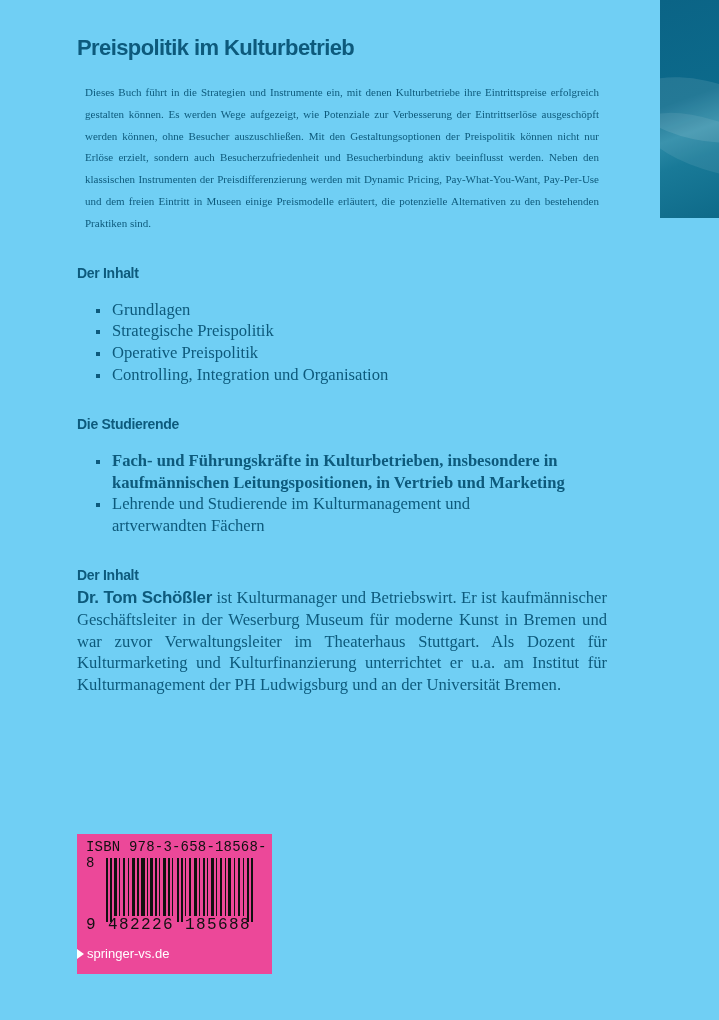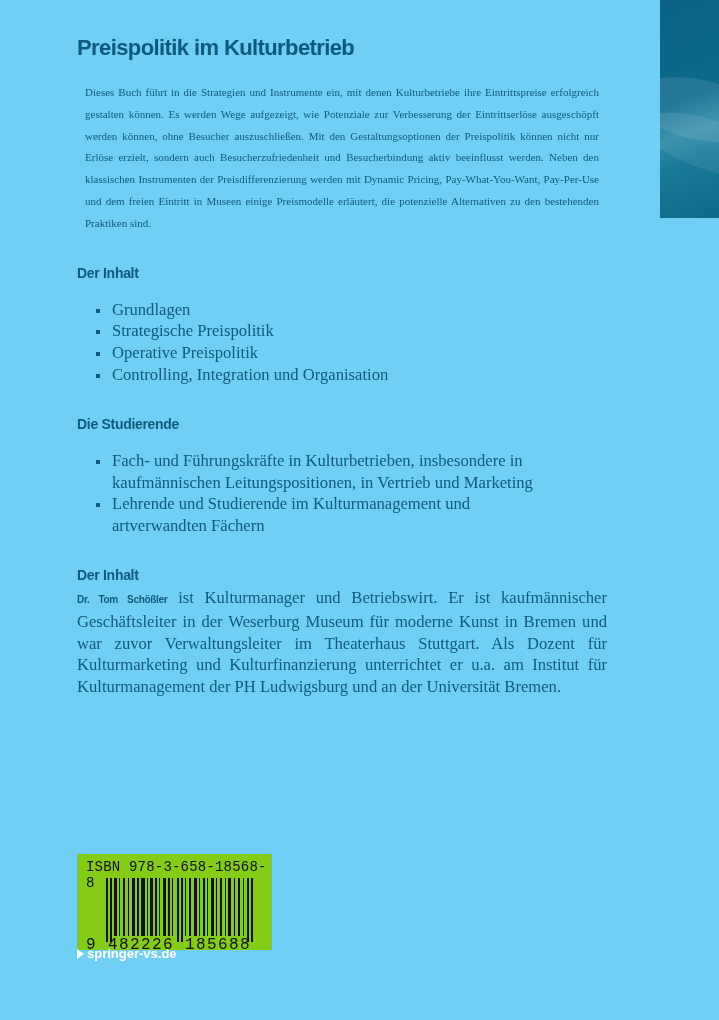--- a/index.html
+++ b/index.html
@@ -91,30 +91,30 @@
     }
     .author-text {
       font-size: 16.6px;
       line-height: 21.8px;
       text-align: justify;
       margin: 0;
     }
     .author-name {
       font-family: "Liberation Sans", "DejaVu Sans", sans-serif;
       font-weight: bold;
-      font-size: 10px;
+      font-size: 17px;
       letter-spacing: -0.3px;
     }
     .barcode-box {
       position: absolute;
       left: 77px;
-      top: 854px;
+      top: 834px;
       width: 195px;
-      height: 96px;
-      background: #84cc16;
+      height: 140px;
+      background: #ec4899;
     }
     .isbn-text {
       position: absolute;
       left: 9px;
       top: 5px;
       font-family: "Liberation Mono", "DejaVu Sans Mono", monospace;
       font-size: 14px;
       color: #111;
       letter-spacing: 0.2px;
     }
@@ -133,21 +133,21 @@
       font-size: 16px;
       color: #111;
       letter-spacing: 1.4px;
       white-space: pre;
     }
     .springer-link {
       position: absolute;
       left: 77px;
       top: 946px;
       font-family: "Liberation Sans", "DejaVu Sans", sans-serif;
-      font-weight: bold;
+      font-weight: normal;
       font-size: 13px;
       color: #ffffff;
       text-decoration: none;
       display: flex;
       align-items: center;
       gap: 3px;
     }
     .springer-link .arrow {
       width: 0; height: 0;
       border-top: 5px solid transparent;
@@ -171,21 +171,21 @@
   <div class="section-heading">Der Inhalt</div>
   <ul class="bullets">
     <li><span class="bullet"></span><span>Grundlagen</span></li>
     <li><span class="bullet"></span><span>Strategische Preispolitik</span></li>
     <li><span class="bullet"></span><span>Operative Preispolitik</span></li>
     <li><span class="bullet"></span><span>Controlling, Integration und Organisation</span></li>
   </ul>
 
   <div class="section-heading">Die Studierende</div>
   <ul class="bullets">
-    <li style="width:500px;"><span class="bullet"></span><span>Fach- und Führungskräfte in Kulturbetrieben, insbesondere in kaufmännischen Leitungspositionen, in Vertrieb und Marketing</span></li>
+    <li style="width:500px;font-weight:bold;"><span class="bullet"></span><span>Fach- und Führungskräfte in Kulturbetrieben, insbesondere in kaufmännischen Leitungspositionen, in Vertrieb und Marketing</span></li>
     <li style="width:440px;"><span class="bullet"></span><span>Lehrende und Studierende im Kulturmanagement und artverwandten Fächern</span></li>
   </ul>
 
   <div class="section-heading">Der Inhalt</div>
   <p class="author-text"><span class="author-name">Dr. Tom Schößler</span><span> ist Kulturmanager und Betriebswirt. Er ist kaufmännischer Geschäftsleiter in der Weserburg Museum für moderne Kunst in Bremen und war zuvor Verwaltungsleiter im Theaterhaus Stuttgart. Als Dozent für Kulturmarketing und Kulturfinanzierung unterrichtet er u.a. am Institut für Kulturmanagement der PH Ludwigsburg und an der Universität Bremen.</span></p>
 </div>
 
 <div class="barcode-box">
   <div class="isbn-text">ISBN 978-3-658-18568-8</div>
   <svg class="bars" viewBox="0 0 155 64" preserveAspectRatio="none">

